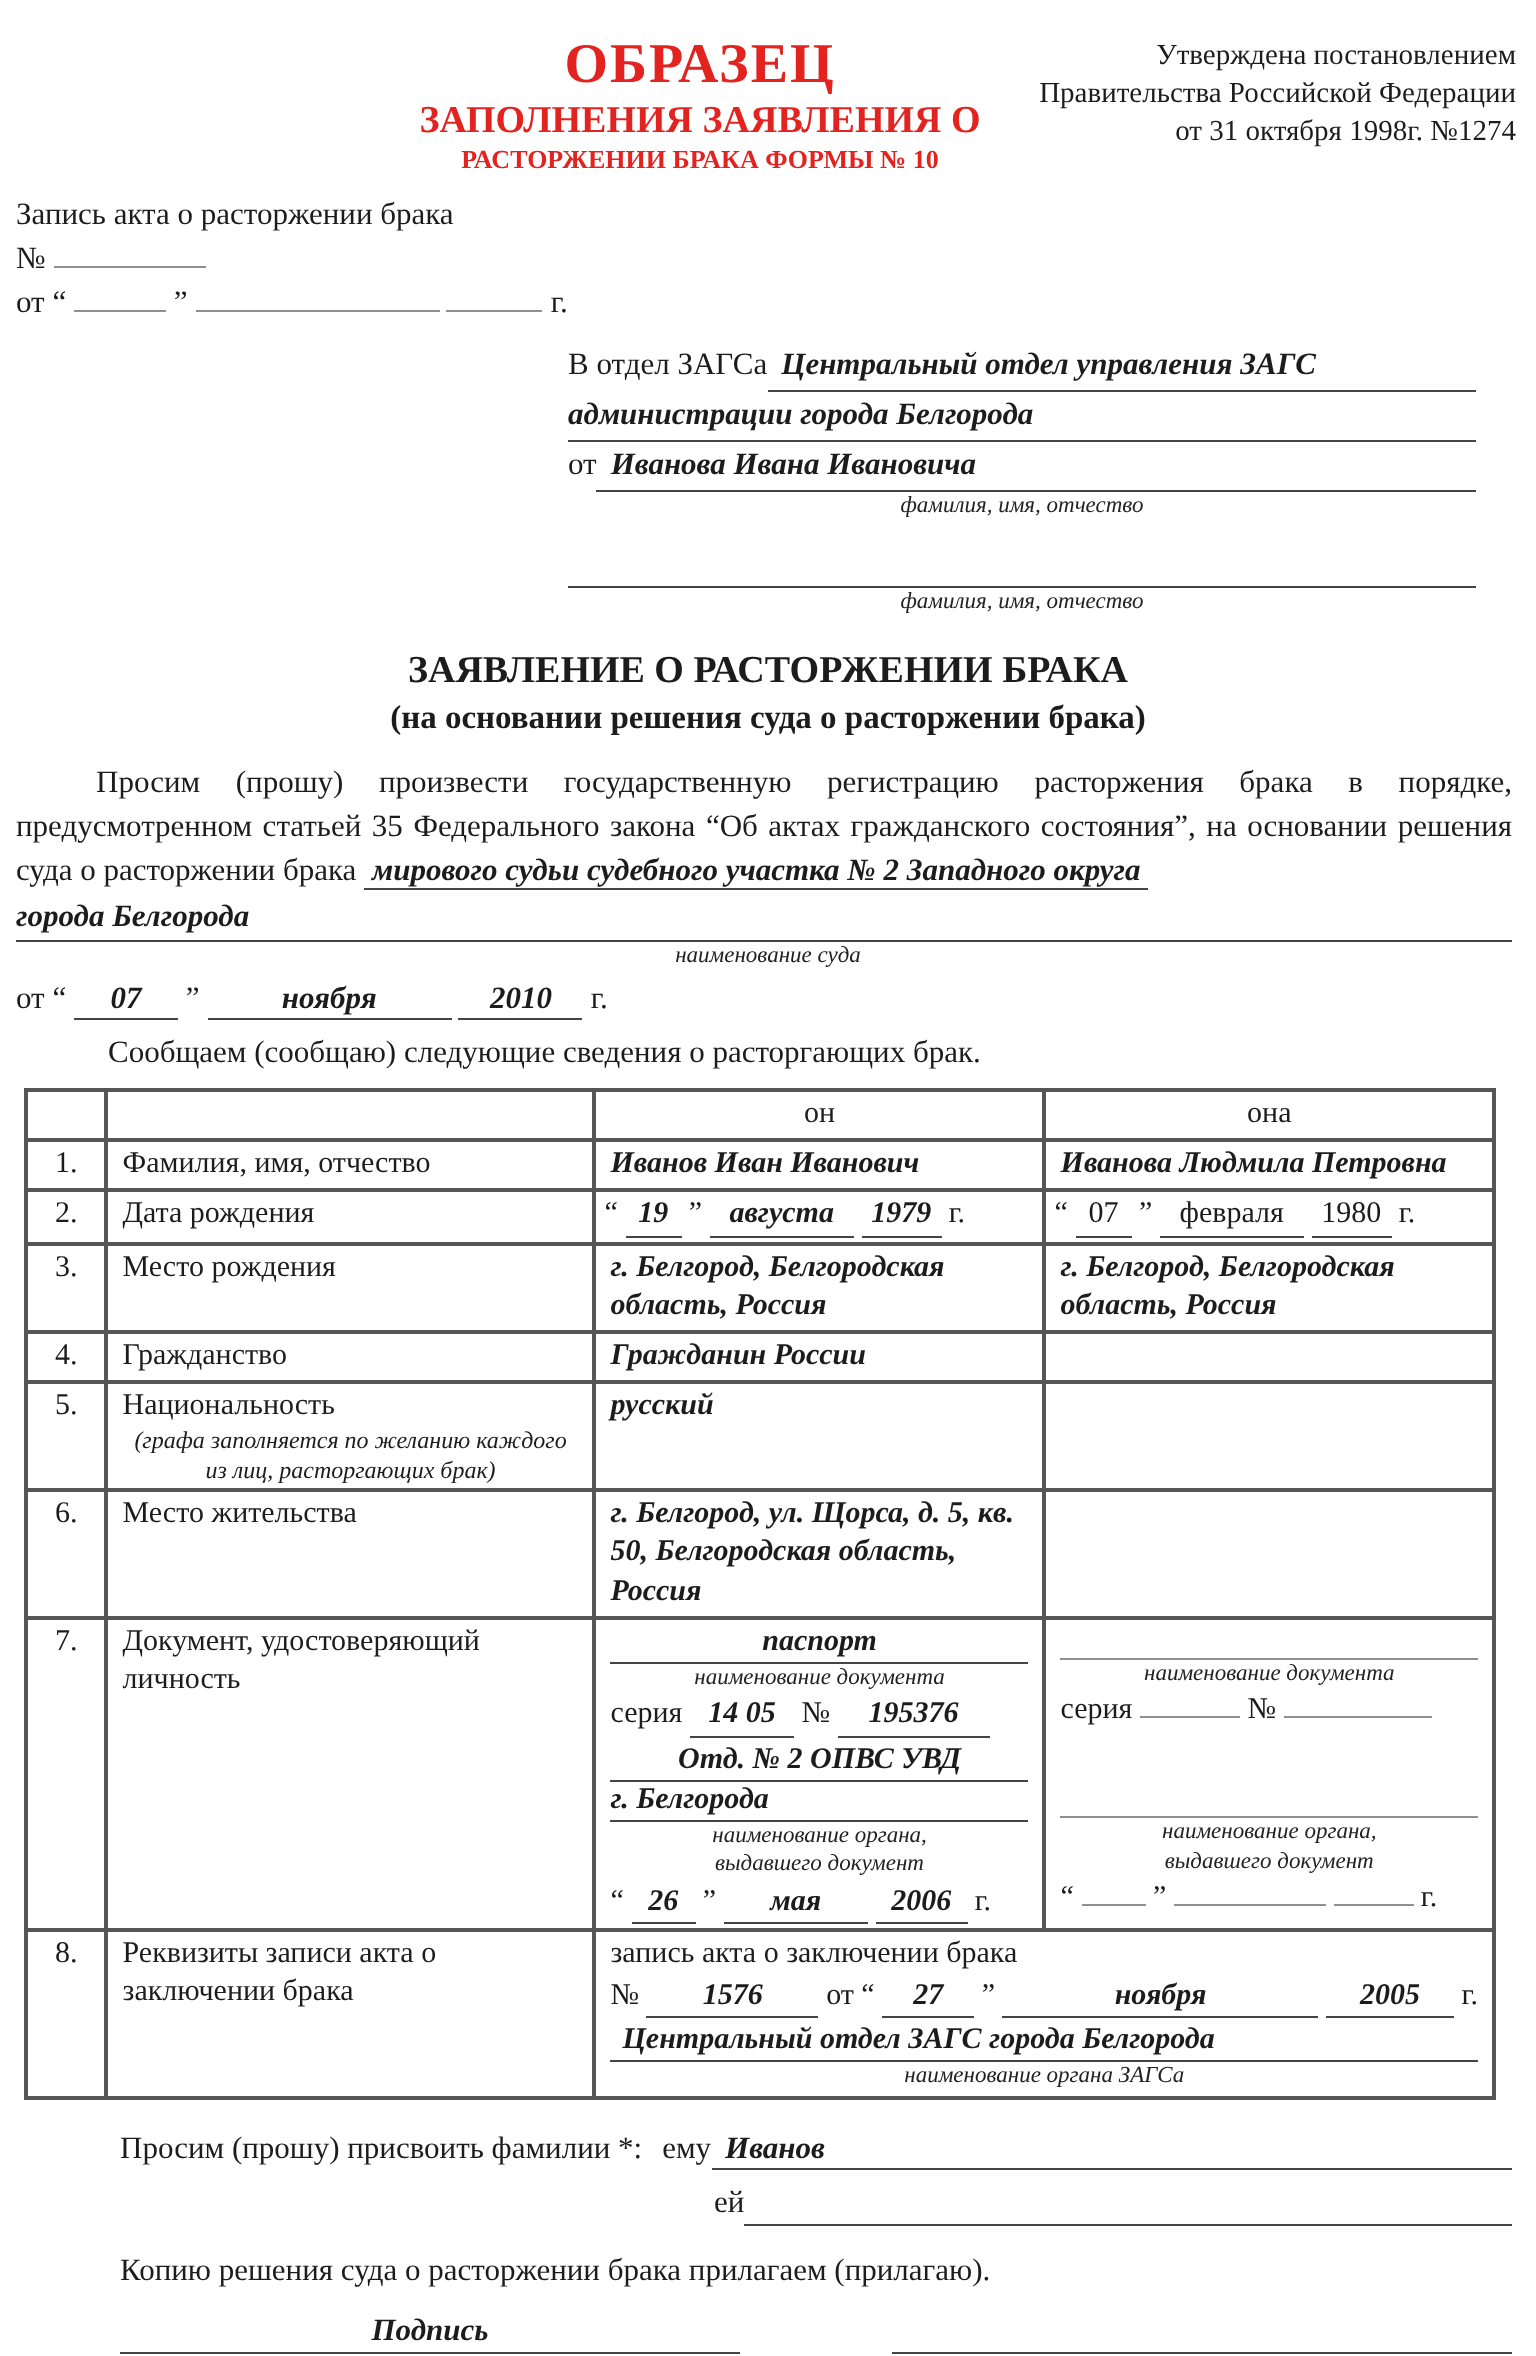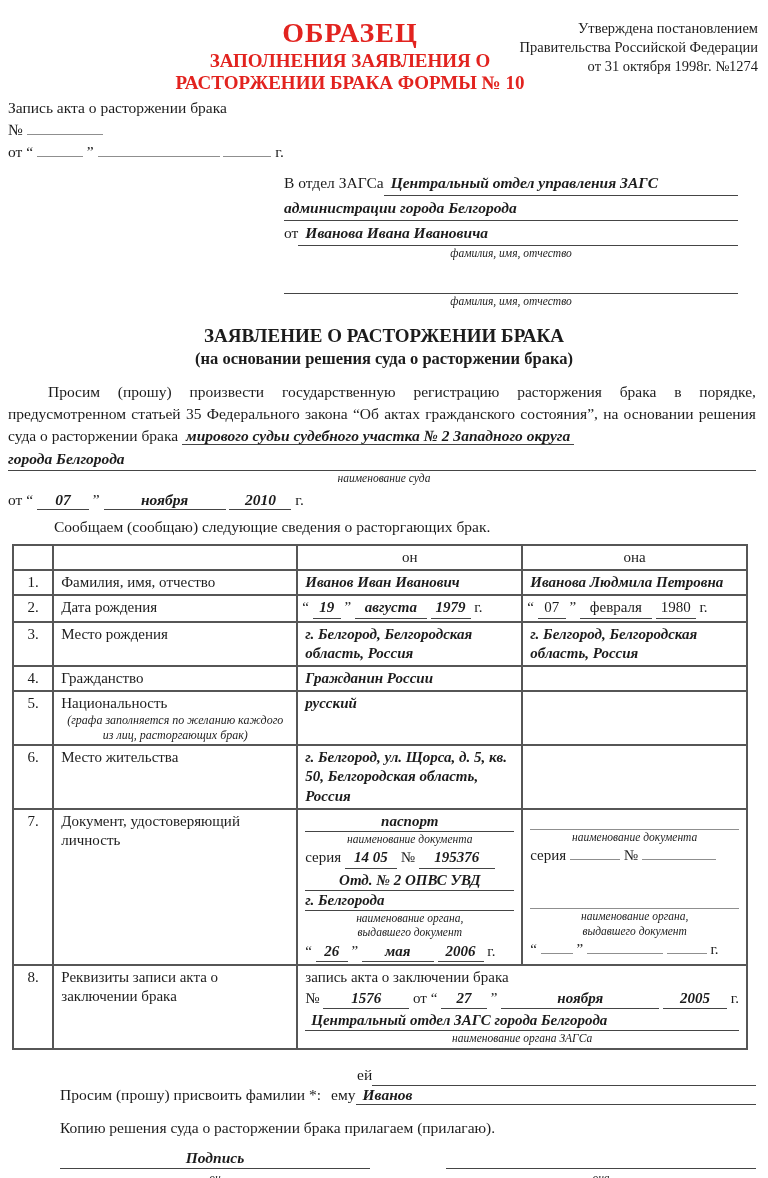--- a/index.html
+++ b/index.html
@@ -9,21 +9,21 @@
     font-family:"Liberation Serif", serif; font-size:15.5px; color:#1c1c1c;
     background:#ffffff;
     margin-top:13px;
   }
   
   .hdr { position:relative; height:82px; }
   .stamp { position:absolute; left:160px; top:3px; width:380px; text-align:center;
            color:var(--accent,#e2231f); font-weight:bold; line-height:1.2; }
   .stamp .s1 { font-size:28px; letter-spacing:1px; }
   .stamp .s2 { font-size:19px; }
-  .stamp .s3 { font-size:19px; }
+  .stamp .s3 { font-size:13px; }
   .approved { position:absolute; right:10px; top:6px; text-align:right;
               font-size:14.5px; line-height:1.32; }
   
   .blank { display:inline-block; border-bottom:1.5px solid #8f8f8f; vertical-align:baseline; text-align:center; }
   .fillv { display:inline-block; border-bottom:1.5px solid #454545; vertical-align:baseline; text-align:center; }
   .v { font-weight:bold; font-style:italic; }
   .cap { font-size:11.5px; font-style:italic; text-align:center; line-height:1.25; color:#222; }
   .line { display:flex; align-items:flex-start; }
   .grow { flex:1 1 auto; border-bottom:1.5px solid #454545; padding-left:7px; }
   
@@ -272,30 +272,30 @@
           <span>г.</span>
         </div>
         <div class="v" style="border-bottom:1.5px solid #454545;margin-top:2px;padding-left:6px">Центральный отдел ЗАГС города Белгорода</div>
         <div class="cap">наименование органа ЗАГСа</div>
       </td>
     </tr>
   </tbody>
     </table>
 
   <div class="assign">
+    <div class="line">
+      <span style="white-space:nowrap">Просим (прошу) присвоить фамилии *:</span>
+      <span style="margin-left:10px">ему</span>
+      <span class="grow v">Иванов</span>
+    </div>
     <div class="line" style="margin-top:8px">
       <span style="width:297px"></span>
       <span>ей</span>
       <span class="grow" style="min-height:20px"></span>
     </div>
-    <div class="line">
-      <span style="white-space:nowrap">Просим (прошу) присвоить фамилии *:</span>
-      <span style="margin-left:10px">ему</span>
-      <span class="grow v">Иванов</span>
-    </div>
   </div>
 
   <div class="copyline">Копию решения суда о расторжении брака прилагаем (прилагаю).</div>
 
   <div class="sigrow">
     <div class="sigL">
       <div class="sigline v">Подпись</div>
       <div class="cap sigcap">он</div>
     </div>
     <div class="siggap"></div>

